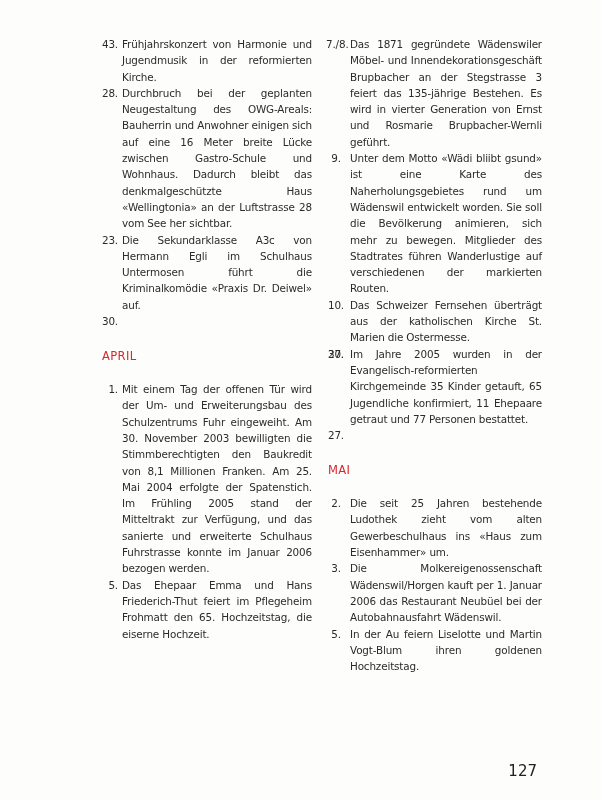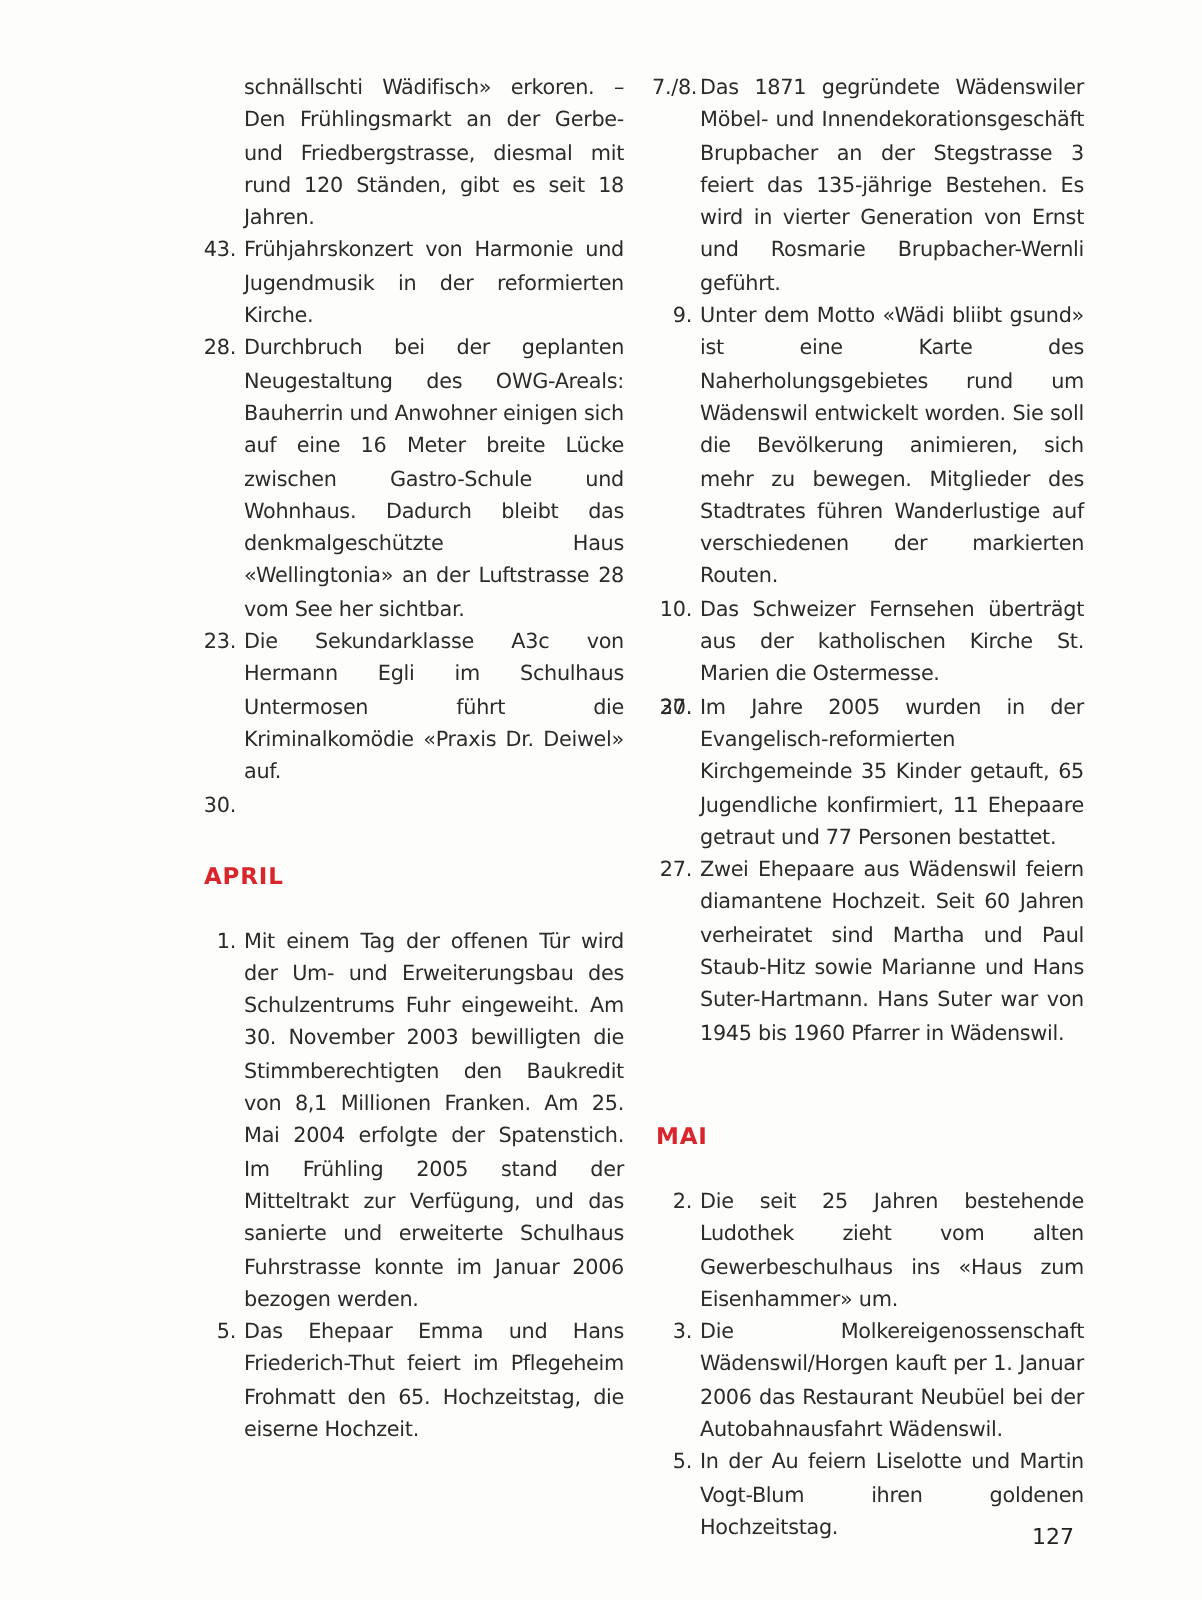--- a/index.html
+++ b/index.html
@@ -7,51 +7,50 @@
       width: 601px; height: 800px; background: #fdfdfb; position: relative; overflow: hidden;
       font-family: "DejaVu Sans", sans-serif; color: #2b2b2b;
     }
     .col { position: absolute; top: 36px; width: 212px; }
     .col.left { left: 100px; }
     .col.right { left: 326px; width: 216px; }
     .entries { list-style: none; margin: 0; padding: 0; }
     .entry { position: relative; padding-left: 22px; font-size: 10.4px; line-height: 16.3px; text-align: justify; letter-spacing: -0.15px; }
     .entry .num { position: absolute; left: 0; top: 0; width: 18px; text-align: right; }
     .right .entry { padding-left: 24px; }
-    .right .entry .num { width: 20px; }
+    .right .entry .num { width: 20px; text-align: center; }
     .entry.cont { padding-left: 22px; }
-    .month { color: #d9252b; font-weight: bold; font-size: 11.5px; letter-spacing: 0.4px; margin: 36px 0 18px 2px; }
-    .page-number { position: absolute; right: 64px; top: 762px; font-size: 11px; color: #222; }
+    .month { color: #d9252b; font-weight: normal; font-size: 11.5px; letter-spacing: 0.4px; margin: 36px 0 18px 2px; }
+    .page-number { position: absolute; right: 64px; top: 762px; font-size: 15px; color: #222; }
   </style>
 </head>
 <body>
 
 <div class="col left">
   <ul class="entries">
-    <li class="entry cont">schnällschti Wädifisch» erkoren. – Den Frühlingsmarkt an der Gerbe- und Friedbergstrasse, diesmal mit rund 120 Ständen, gibt es seit 18 Jahren.</li>
     <li class="entry"><span class="num">43.</span><span>Frühjahrskonzert von Harmonie und Jugendmusik in der reformierten Kirche.</span></li>
     <li class="entry"><span class="num">28.</span><span>Durchbruch bei der geplanten Neugestaltung des OWG-Areals: Bauherrin und Anwohner einigen sich auf eine 16 Meter breite Lücke zwischen Gastro-Schule und Wohnhaus. Dadurch bleibt das denkmalgeschützte Haus «Wellingtonia» an der Luftstrasse 28 vom See her sichtbar.</span></li>
     <li class="entry"><span class="num">23.</span><span>Die Sekundarklasse A3c von Hermann Egli im Schulhaus Untermosen führt die Kriminalkomödie «Praxis Dr. Deiwel» auf.</span></li>
     <li class="entry"><span class="num">30.</span></li>
   </ul>
   <div class="month">APRIL</div>
   <ul class="entries">
     <li class="entry"><span class="num">1.</span><span>Mit einem Tag der offenen Tür wird der Um- und Erweiterungsbau des Schulzentrums Fuhr eingeweiht. Am 30. November 2003 bewilligten die Stimmberechtigten den Baukredit von 8,1 Millionen Franken. Am 25. Mai 2004 erfolgte der Spatenstich. Im Frühling 2005 stand der Mitteltrakt zur Verfügung, und das sanierte und erweiterte Schulhaus Fuhrstrasse konnte im Januar 2006 bezogen werden.</span></li>
     <li class="entry"><span class="num">5.</span><span>Das Ehepaar Emma und Hans Friederich-Thut feiert im Pflegeheim Frohmatt den 65. Hochzeitstag, die eiserne Hochzeit.</span></li>
   </ul>
 </div>
 
 <div class="col right">
   <ul class="entries">
     <li class="entry"><span class="num">7./8.</span><span>Das 1871 gegründete Wädenswiler Möbel- und Innendekorationsgeschäft Brupbacher an der Stegstrasse 3 feiert das 135-jährige Bestehen. Es wird in vierter Generation von Ernst und Rosmarie Brupbacher-Wernli geführt.</span></li>
     <li class="entry"><span class="num">9.</span><span>Unter dem Motto «Wädi bliibt gsund» ist eine Karte des Naherholungsgebietes rund um Wädenswil entwickelt worden. Sie soll die Bevölkerung animieren, sich mehr zu bewegen. Mitglieder des Stadtrates führen Wanderlustige auf verschiedenen der markierten Routen.</span></li>
     <li class="entry"><span class="num">10.</span><span>Das Schweizer Fernsehen überträgt aus der katholischen Kirche St. Marien die Ostermesse.</span></li>
     <li class="entry"><span class="num">20.</span></li>
     <li class="entry"><span class="num">37.</span><span>Im Jahre 2005 wurden in der Evangelisch-reformierten Kirchgemeinde 35 Kinder getauft, 65 Jugendliche konfirmiert, 11 Ehepaare getraut und 77 Personen bestattet.</span></li>
-    <li class="entry"><span class="num">27.</span><span>Zwei Ehepaare aus Wädenswil feiern diamantene Hochzeit. Seit 60 Jahren verheiratet sind Martha und Paul Staub-Hitz sowie Marianne und Hans Suter-Hartmann. Hans Suter war von 1945 bis 1960 Pfarrer in Wädenswil.</span></li>
+    <li class="entry"><span class="num">27.</span></li>
   </ul>
   <div class="month">MAI</div>
   <ul class="entries">
     <li class="entry"><span class="num">2.</span><span>Die seit 25 Jahren bestehende Ludothek zieht vom alten Gewerbeschulhaus ins «Haus zum Eisenhammer» um.</span></li>
     <li class="entry"><span class="num">3.</span><span>Die Molkereigenossenschaft Wädenswil/Horgen kauft per 1. Januar 2006 das Restaurant Neubüel bei der Autobahnausfahrt Wädenswil.</span></li>
     <li class="entry"><span class="num">5.</span><span>In der Au feiern Liselotte und Martin Vogt-Blum ihren goldenen Hochzeitstag.</span></li>
   </ul>
 </div>
 
 <div class="page-number">127</div>

